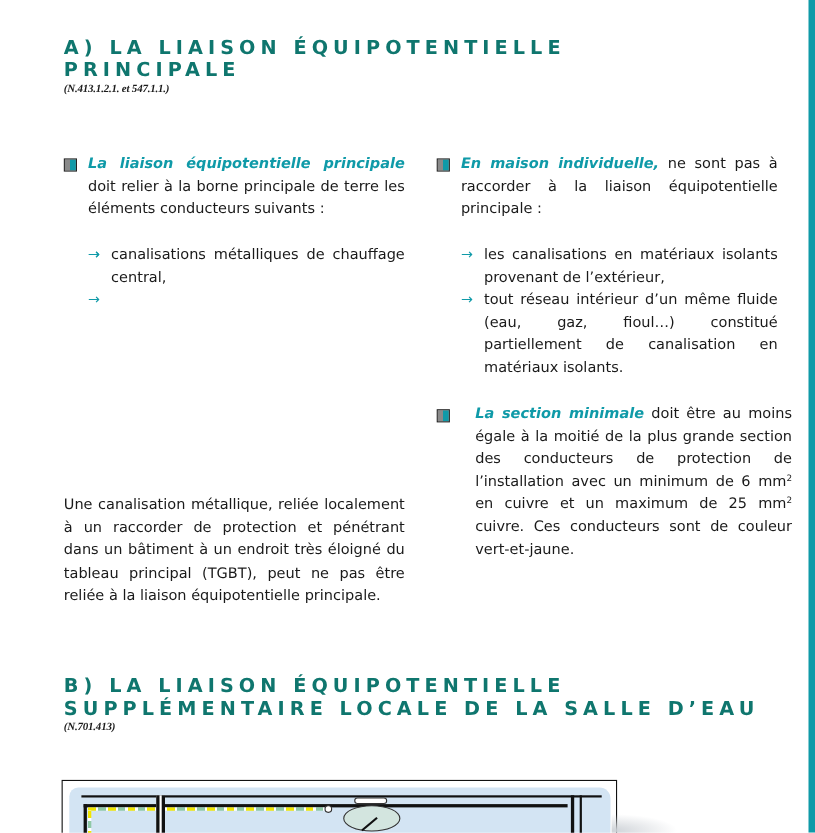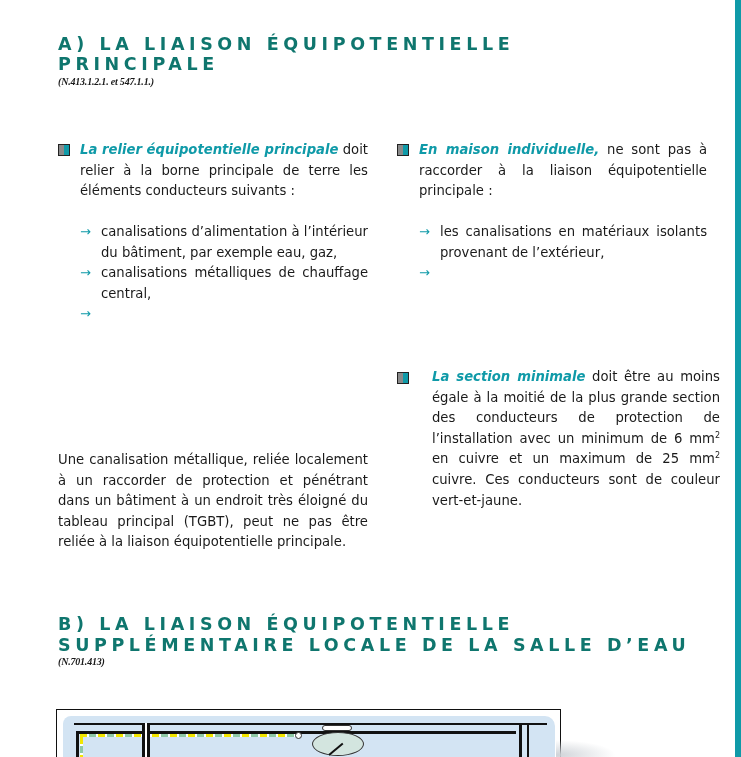--- a/index.html
+++ b/index.html
@@ -53,38 +53,38 @@
 <body>
 
 <div class="side-bar"></div>
 
 <div class="sec-title" style="top:34px;">A) LA LIAISON ÉQUIPOTENTIELLE</div>
 <div class="sec-title" style="top:54px;">PRINCIPALE</div>
 <div class="sec-ref" style="top:76px;">(N.413.1.2.1. et 547.1.1.)</div>
 
 <div class="bullet-sq" style="left:58px; top:144px;"></div>
 <div class="col" style="left:80px; top:140px; width:288px;">
-  <p><span class="lead">La relier équipotentielle principale</span> <span>doit relier à la borne principale de terre les éléments conducteurs suivants :</span></p>
+  <p><span class="lead">La liaison équipotentielle principale</span> <span>doit relier à la borne principale de terre les éléments conducteurs suivants :</span></p>
 </div>
 <ul class="arrow-list col" style="left:80px; top:222px; width:288px;">
-  <li><span class="arr">→</span><span>canalisations d’alimentation à l’intérieur du bâtiment, par exemple eau, gaz,</span></li>
+  <li><span class="arr">→</span></li>
   <li><span class="arr">→</span><span>canalisations métalliques de chauffage central,</span></li>
   <li><span class="arr">→</span></li>
 </ul>
 <div class="col" style="left:58px; top:450px; width:310px;">
   <p>Une canalisation métallique, reliée localement à un raccorder de protection et pénétrant dans un bâtiment à un endroit très éloigné du tableau principal (TGBT), peut ne pas être reliée à la liaison équipotentielle principale.</p>
 </div>
 
 <div class="bullet-sq" style="left:397px; top:144px;"></div>
 <div class="col" style="left:419px; top:140px; width:288px;">
   <p><span class="lead">En maison individuelle,</span> <span>ne sont pas à raccorder à la liaison équipotentielle principale :</span></p>
 </div>
 <ul class="arrow-list col" style="left:419px; top:222px; width:288px;">
   <li><span class="arr">→</span><span>les canalisations en matériaux isolants provenant de l’extérieur,</span></li>
-  <li><span class="arr">→</span></li>
+  <li><span class="arr">→</span><span>tout réseau intérieur d’un même fluide (eau, gaz, fioul…) constitué partiellement de canalisation en matériaux isolants.</span></li>
 </ul>
 
 <div class="bullet-sq" style="left:397px; top:372px;"></div>
 <div class="col" style="left:432px; top:367px; width:288px;">
   <p><span class="lead">La section minimale</span> <span>doit être au moins égale à la moitié de la plus grande section des conducteurs de protection de l’installation avec un minimum de 6 mm</span><sup>2</sup><span> en cuivre et un maximum de 25 mm</span><sup>2</sup><span> cuivre. Ces conducteurs sont de couleur vert-et-jaune.</span></p>
 </div>
 
 <div class="sec-title" style="top:614px;">B) LA LIAISON ÉQUIPOTENTIELLE</div>
 <div class="sec-title" style="top:635px;">SUPPLÉMENTAIRE LOCALE DE LA SALLE D’EAU</div>
 <div class="sec-ref" style="top:656px;">(N.701.413)</div>

